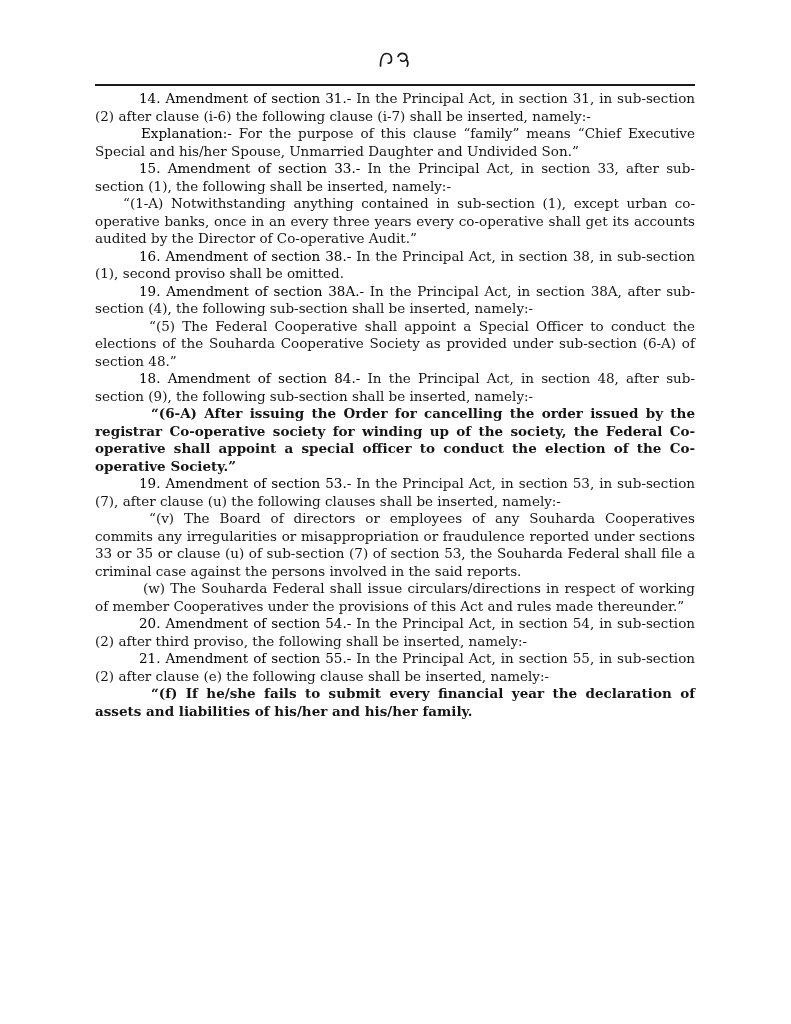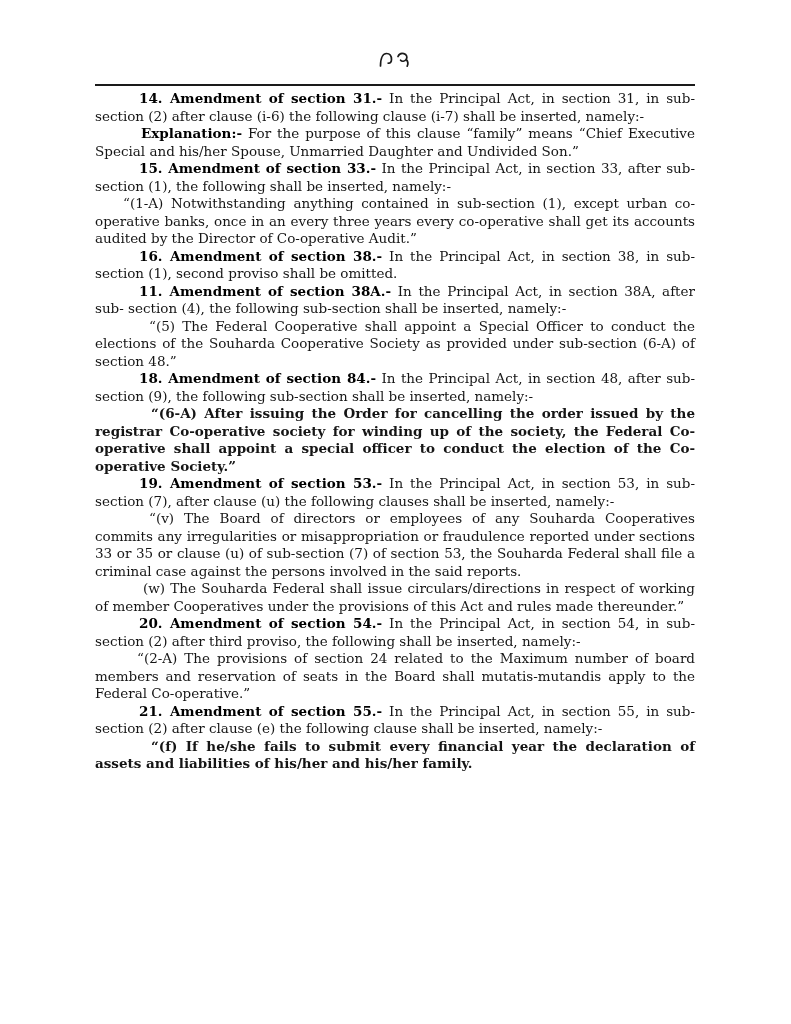--- a/index.html
+++ b/index.html
@@ -28,21 +28,21 @@
   .pagenum-row svg { display: block; }
   .content { padding-top: 4px; }
   p.para {
     margin: 0;
     font-size: 13.5px;
     line-height: 17.5px;
     text-align: justify;
     text-align-last: left;
     color: #151515;
   }
-  .b { font-weight: bold; color: #000; }
+  .b { font-weight: normal; color: #000; }
   
   .i28 { text-indent: 28px; }
   .i40 { text-indent: 40px; }
   .i42 { text-indent: 42px; }
   .i44 { text-indent: 44px; }
   .i46 { text-indent: 46px; }
   .i48 { text-indent: 48px; }
   .i54 { text-indent: 54px; }
   .i56 { text-indent: 56px; font-weight: bold; }
   
@@ -68,26 +68,25 @@
       </svg>
     </span>
   </div>
 
   <div class="content">
     <p class="para i44 g8"><span class="b">14. Amendment of section 31.-</span><span> In the Principal Act, in section 31, in sub-section (2) after clause (i-6) the following clause (i-7) shall be inserted, namely:-</span></p>
     <p class="para i46 g10"><span class="b">Explanation:-</span><span> For the purpose of this clause “family” means “Chief Executive Special and his/her Spouse, Unmarried Daughter and Undivided Son.”</span></p>
     <p class="para i44 g2"><span class="b">15. Amendment of section 33.-</span><span> In the Principal Act, in section 33, after sub-section (1), the following shall be inserted, namely:-</span></p>
     <p class="para i28 g8"><span class="b"></span><span>“(1-A) Notwithstanding anything contained in sub-section (1), except urban co-operative banks, once in an every three years every co-operative shall get its accounts audited by the Director of Co-operative Audit.”</span></p>
     <p class="para i44 g8"><span class="b">16. Amendment of section 38.-</span><span> In the Principal Act, in section 38, in sub-section (1), second proviso shall be omitted.</span></p>
-    <p class="para i44 g6"><span class="b">11. Amendment of section 38A.-</span><span> In the Principal Act, in section 38A, after sub- section (4), the following sub-section shall be inserted, namely:-</span></p>
+    <p class="para i44 g6"><span class="b">19. Amendment of section 38A.-</span><span> In the Principal Act, in section 38A, after sub- section (4), the following sub-section shall be inserted, namely:-</span></p>
     <p class="para i54 g8"><span class="b"></span><span>“(5) The Federal Cooperative shall appoint a Special Officer to conduct the elections of the Souharda Cooperative Society as provided under sub-section (6-A) of section 48.”</span></p>
     <p class="para i44 g6"><span class="b">18. Amendment of section 84.-</span><span> In the Principal Act, in section 48, after sub- section (9), the following sub-section shall be inserted, namely:-</span></p>
     <p class="para i56 g8"><span class="b"></span><span>“(6-A) After issuing the Order for cancelling the order issued by the registrar Co-operative society for winding up of the society, the Federal Co-operative shall appoint a special officer to conduct the election of the Co-operative Society.”</span></p>
     <p class="para i44 g0"><span class="b">19. Amendment of section 53.-</span><span> In the Principal Act, in section 53, in sub-section (7), after clause (u) the following clauses shall be inserted, namely:-</span></p>
     <p class="para i54 g8"><span class="b"></span><span>“(v) The Board of directors or employees of any Souharda Cooperatives commits any irregularities or misappropriation or fraudulence reported under sections 33 or 35 or clause (u) of sub-section (7) of section 53, the Souharda Federal shall file a criminal case against the persons involved in the said reports.</span></p>
     <p class="para i48 g0"><span class="b"></span><span>(w) The Souharda Federal shall issue circulars/directions in respect of working of member Cooperatives under the provisions of this Act and rules made thereunder.”</span></p>
     <p class="para i44 g4"><span class="b">20. Amendment of section 54.-</span><span> In the Principal Act, in section 54, in sub-section (2) after third proviso, the following shall be inserted, namely:-</span></p>
-    <p class="para i42 g8"><span class="b"></span><span>“(2-A) The provisions of section 24 related to the Maximum number of board members and reservation of seats in the Board shall mutatis-mutandis apply to the Federal Co-operative.”</span></p>
     <p class="para i44 g6"><span class="b">21. Amendment of section 55.-</span><span> In the Principal Act, in section 55, in sub-section (2) after clause (e) the following clause shall be inserted, namely:-</span></p>
     <p class="para i56 g8"><span class="b"></span><span>“(f) If he/she fails to submit every financial year the declaration of assets and liabilities of his/her and his/her family.</span></p>
   </div>
 
 </div>
 
 </body></html>

